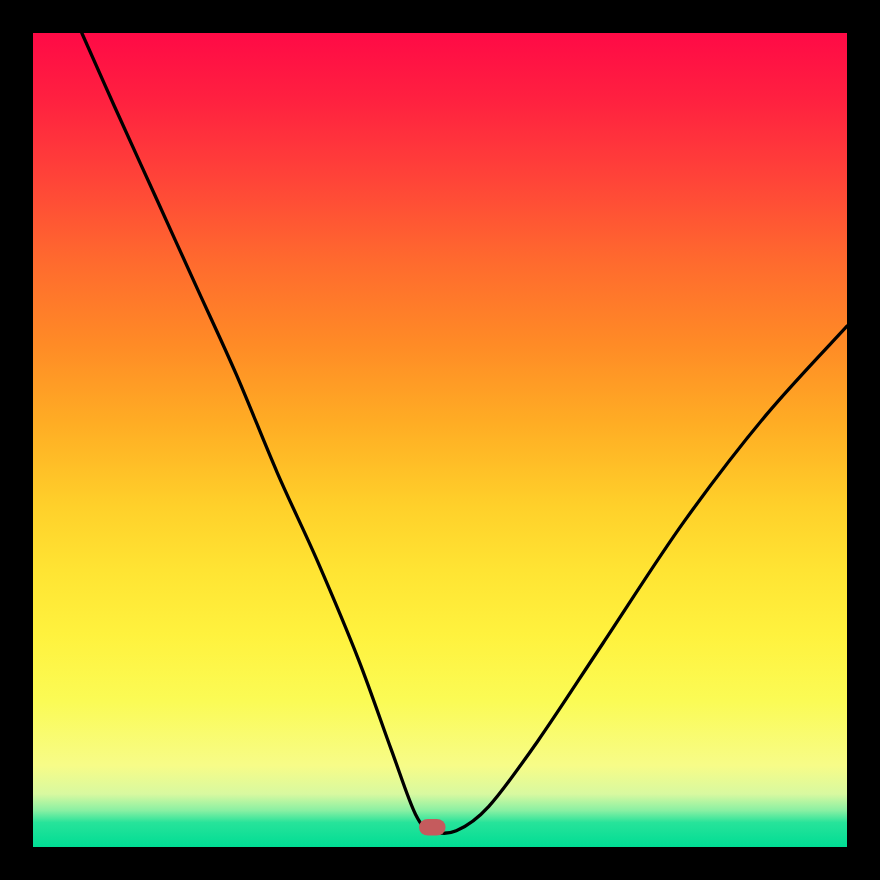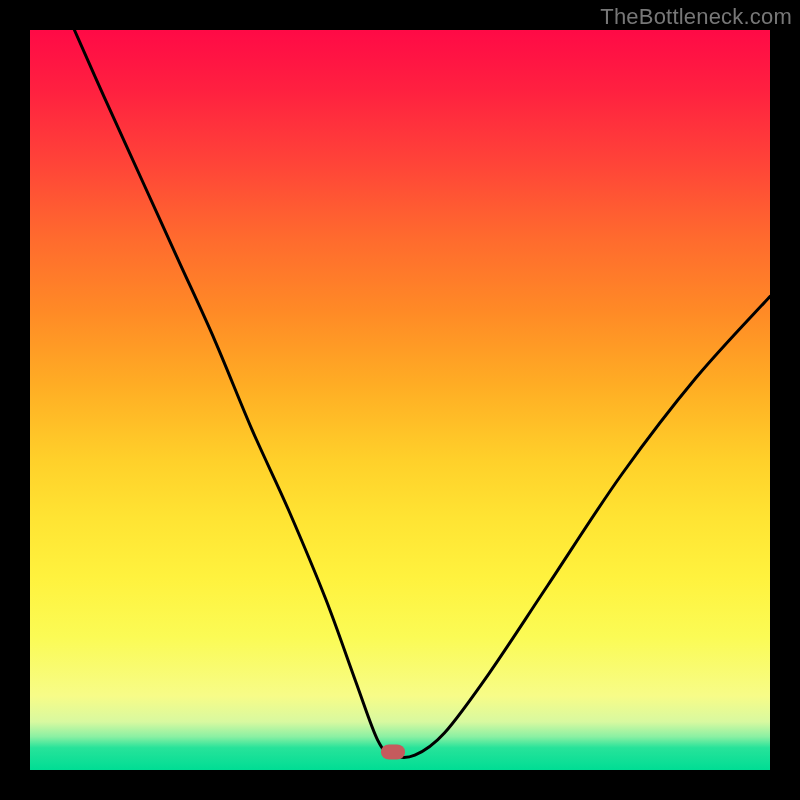--- a/index.html
+++ b/index.html
@@ -69,21 +69,20 @@
     color: #777;
     font-size: 22px;
     letter-spacing: 0.2px;
     font-weight: 500;
   }
 </style>
 </head>
 <body>
 
 <div class="frame">
-  <div class="watermark">TheBottleneck.com</div>
 
   <div class="plot">
     <div class="gradient"></div>
 
     <svg class="curve-layer" viewBox="0 0 740 740" preserveAspectRatio="none">
       <path fill="none" stroke="#000" stroke-width="3" stroke-linecap="round" d="M 44.4 0.0 C 49.3 11.1, 62.9 41.9, 74.0 66.6 C 85.1 91.3, 98.7 120.9, 111.0 148.0 C 123.3 175.1, 135.7 202.3, 148.0 229.4 C 160.3 256.5, 172.7 282.4, 185.0 310.8 C 197.3 339.2, 209.7 371.2, 222.0 399.6 C 234.3 428.0, 246.7 452.6, 259.0 481.0 C 271.3 509.4, 284.9 541.4, 296.0 569.8 C 307.1 598.2, 317.0 627.8, 325.6 651.2 C 334.2 674.6, 341.6 698.1, 347.8 710.4 C 354.0 722.7, 356.4 722.7, 362.6 725.2 C 368.8 727.7, 376.2 728.9, 384.8 725.2 C 393.4 721.5, 402.1 716.6, 414.4 703.0 C 426.7 689.4, 441.5 668.5, 458.8 643.8 C 476.1 619.1, 495.8 588.3, 518.0 555.0 C 540.2 521.7, 567.3 478.5, 592.0 444.0 C 616.7 409.5, 641.3 377.4, 666.0 347.8 C 690.7 318.2, 727.7 280.0, 740.0 266.4"></path>
     </svg>
 
     <div class="marker" style="left: 362.6px; top: 721.5px;"></div>
   </div>

